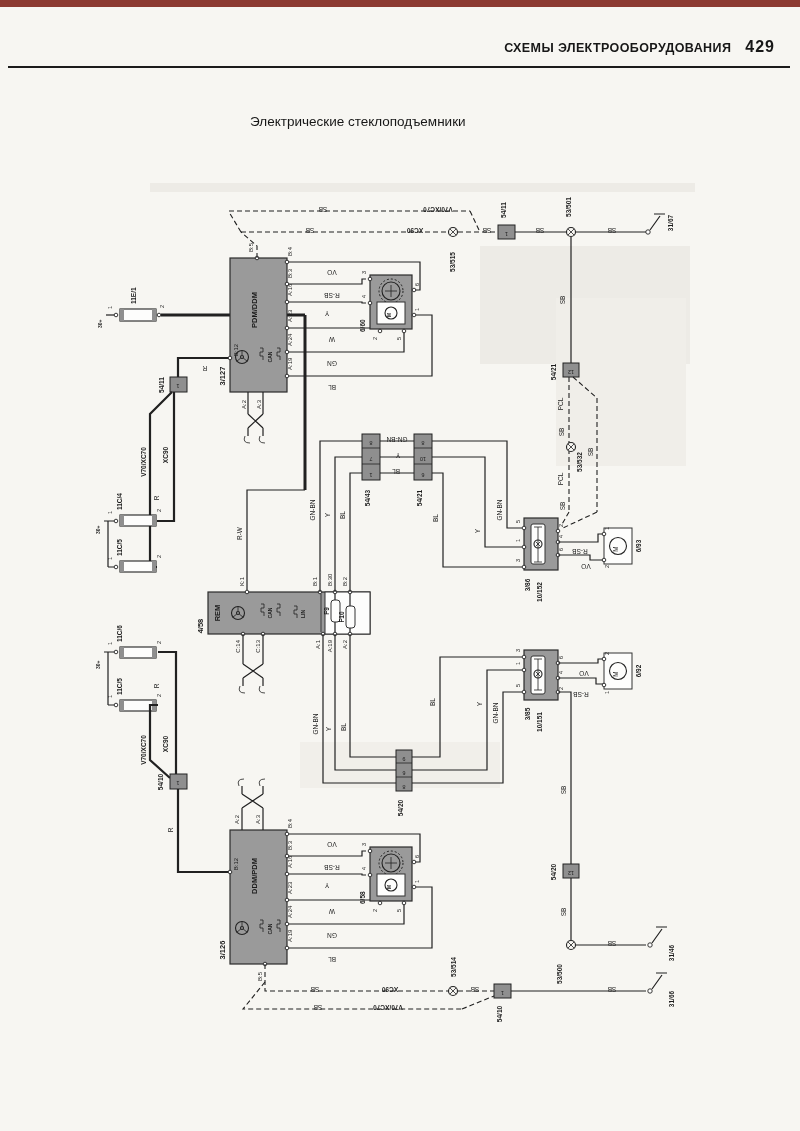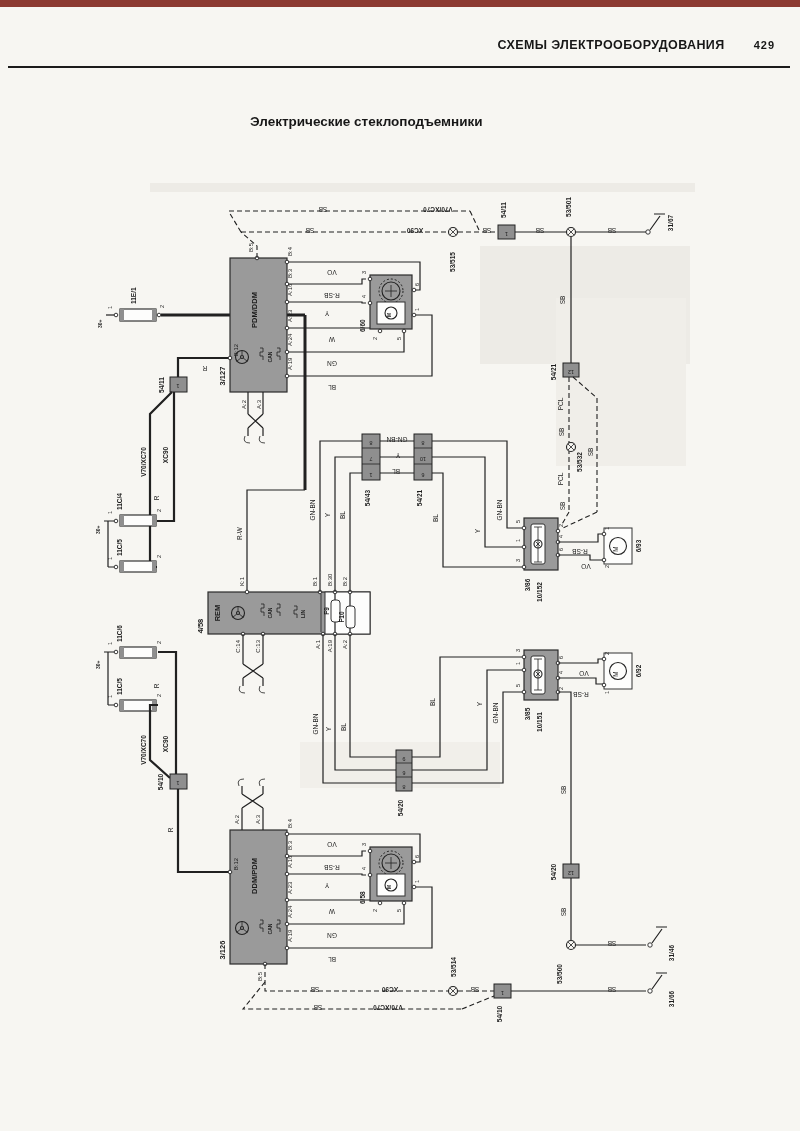--- a/index.html
+++ b/index.html
@@ -1,22 +1,22 @@
 <!DOCTYPE html>
 <html><head>
 <meta charset="utf-8">
 <style>
   html,body{margin:0;padding:0}
   body{background:#d8d6d2;font-family:"Liberation Sans",sans-serif}
   .page{position:relative;width:800px;height:1131px;background:#f7f6f2;overflow:hidden;margin:0 auto}
   .topbar{position:absolute;left:0;top:0;width:800px;height:7px;background:#8c3a32}
   .hdr{position:absolute;top:38px;right:25px;font-weight:700;font-size:12.5px;color:#171717;letter-spacing:.4px}
-  .hdr .pno{font-size:11px;margin-left:29px;letter-spacing:1px}
+  .hdr .pno{font-size:16px;margin-left:14px;letter-spacing:1px}
   .rule{position:absolute;top:66px;left:8px;width:782px;height:2px;background:#1b1b1b}
-  .title{position:absolute;top:114px;left:250px;font-weight:700;font-size:13.5px;color:#171717}
+  .title{position:absolute;top:114px;left:250px;font-weight:400;font-size:13.5px;color:#171717}
   svg{position:absolute;left:0;top:0}
   svg path{stroke:#212121;fill:none;stroke-width:1.2}
   svg path.thick{stroke-width:3}
   svg path.med{stroke-width:2.2}
   svg path.dash{stroke-dasharray:5 3;stroke-width:1.1}
   svg path.thin{stroke-width:.8}
   svg rect.mod{fill:#9a9a9a;stroke:#2b2b2b;stroke-width:1.2}
   svg rect.cell{fill:#8f8f8f;stroke:#222;stroke-width:1}
   svg rect.wht{fill:#fdfdfc;stroke:#333;stroke-width:1}
   svg rect.fuse{fill:#fdfdfc;stroke:#222;stroke-width:1.1}

